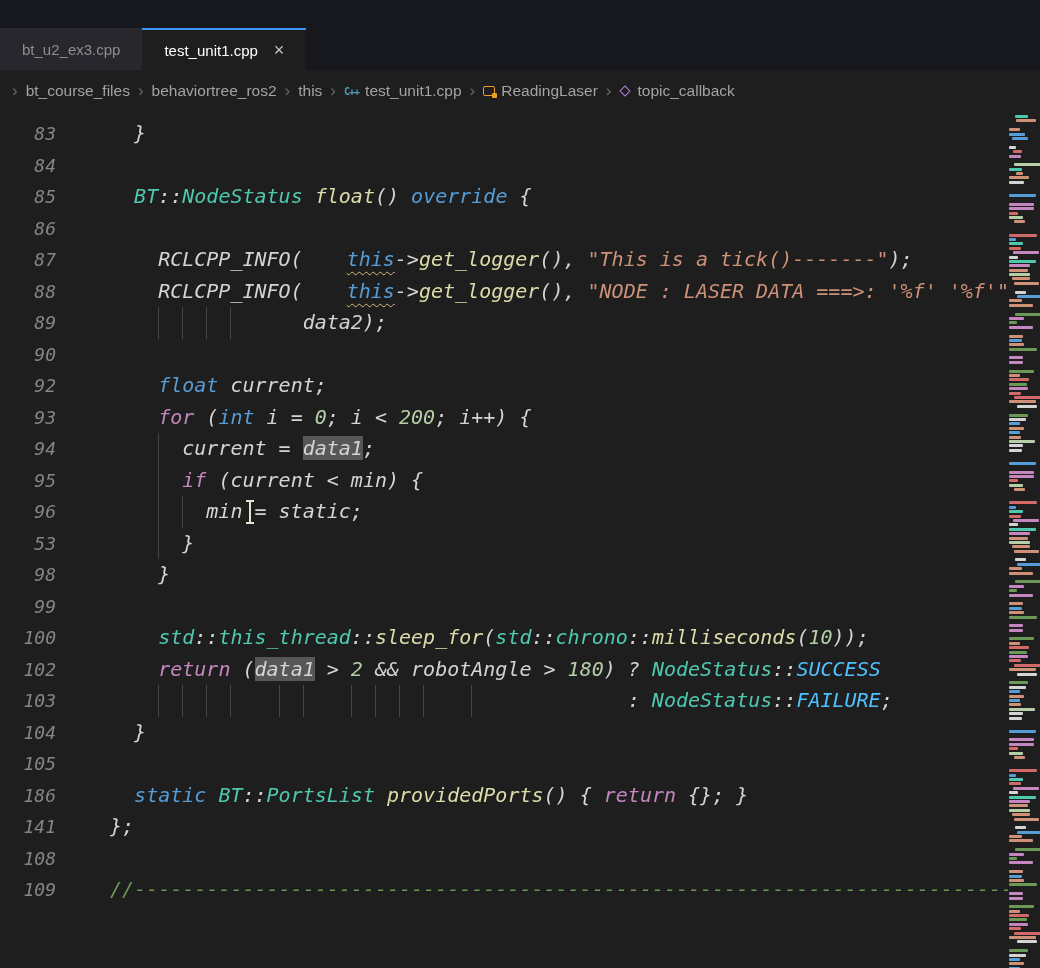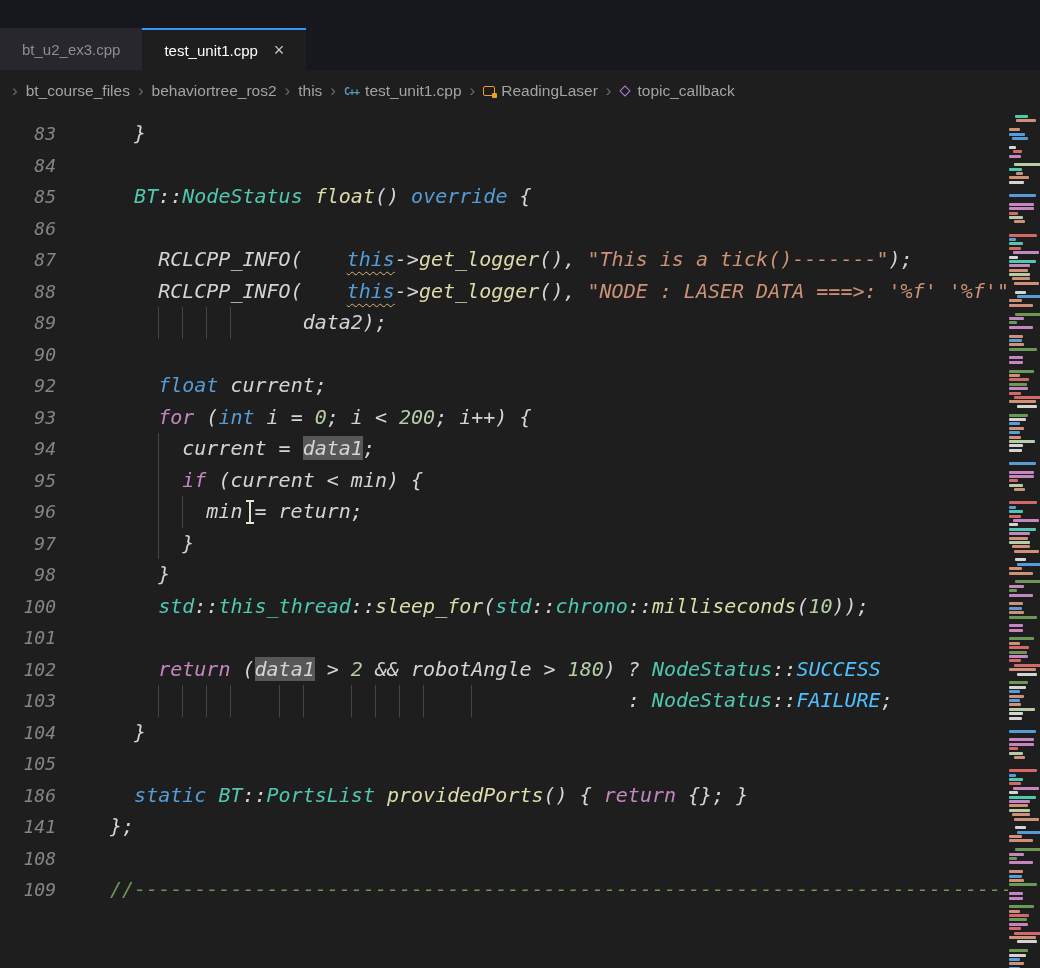--- a/index.html
+++ b/index.html
@@ -152,37 +152,37 @@
         <div class="code-line">
           <div class="line-number">94</div>
           <div class="code-text"><span class="indent-guide" style="left: calc(4ch + 22px);"></span><span class="tk-p">      current = </span><span class="tk-hl">data1</span><span class="tk-p">;</span></div>
         </div>
         <div class="code-line">
           <div class="line-number">95</div>
           <div class="code-text"><span class="indent-guide" style="left: calc(4ch + 22px);"></span><span class="tk-p">      </span><span class="tk-k">if</span><span class="tk-p"> (current &lt; min) {</span></div>
         </div>
         <div class="code-line">
           <div class="line-number">96</div>
-          <div class="code-text"><span class="indent-guide" style="left: calc(4ch + 22px);"></span><span class="indent-guide" style="left: calc(6ch + 22px);"></span><span class="tk-p">        min = return;</span></div>
-        </div>
-        <div class="code-line">
-          <div class="line-number">97</div>
+          <div class="code-text"><span class="indent-guide" style="left: calc(4ch + 22px);"></span><span class="indent-guide" style="left: calc(6ch + 22px);"></span><span class="tk-p">        min = static;</span></div>
+        </div>
+        <div class="code-line">
+          <div class="line-number">53</div>
           <div class="code-text"><span class="indent-guide" style="left: calc(4ch + 22px);"></span><span class="tk-p">      }</span></div>
         </div>
         <div class="code-line">
           <div class="line-number">98</div>
           <div class="code-text"><span class="tk-p">    }</span></div>
         </div>
         <div class="code-line">
+          <div class="line-number">99</div>
+          <div class="code-text"></div>
+        </div>
+        <div class="code-line">
           <div class="line-number">100</div>
           <div class="code-text"><span class="tk-p">    </span><span class="tk-c">std</span><span class="tk-p">::</span><span class="tk-c">this_thread</span><span class="tk-p">::</span><span class="tk-f">sleep_for</span><span class="tk-p">(</span><span class="tk-c">std</span><span class="tk-p">::</span><span class="tk-c">chrono</span><span class="tk-p">::</span><span class="tk-f">milliseconds</span><span class="tk-p">(</span><span class="tk-n">10</span><span class="tk-p">));</span></div>
-        </div>
-        <div class="code-line">
-          <div class="line-number">101</div>
-          <div class="code-text"></div>
         </div>
         <div class="code-line">
           <div class="line-number">102</div>
           <div class="code-text"><span class="tk-p">    </span><span class="tk-k">return</span><span class="tk-p"> (</span><span class="tk-hl">data1</span><span class="tk-p"> &gt; </span><span class="tk-n">2</span><span class="tk-p"> &amp;&amp; robotAngle &gt; </span><span class="tk-n">180</span><span class="tk-p">) ? </span><span class="tk-c">NodeStatus</span><span class="tk-p">::</span><span class="tk-e">SUCCESS</span></div>
         </div>
         <div class="code-line">
           <div class="line-number">103</div>
           <div class="code-text"><span class="indent-guide" style="left: calc(4ch + 22px);"></span><span class="indent-guide" style="left: calc(6ch + 22px);"></span><span class="indent-guide" style="left: calc(8ch + 22px);"></span><span class="indent-guide" style="left: calc(10ch + 22px);"></span><span class="indent-guide" style="left: calc(14ch + 22px);"></span><span class="indent-guide" style="left: calc(16ch + 22px);"></span><span class="indent-guide" style="left: calc(20ch + 22px);"></span><span class="indent-guide" style="left: calc(22ch + 22px);"></span><span class="indent-guide" style="left: calc(24ch + 22px);"></span><span class="indent-guide" style="left: calc(26ch + 22px);"></span><span class="indent-guide" style="left: calc(30ch + 22px);"></span><span class="tk-p">                                           : </span><span class="tk-c">NodeStatus</span><span class="tk-p">::</span><span class="tk-e">FAILURE</span><span class="tk-p">;</span></div>
         </div>
         <div class="code-line">

